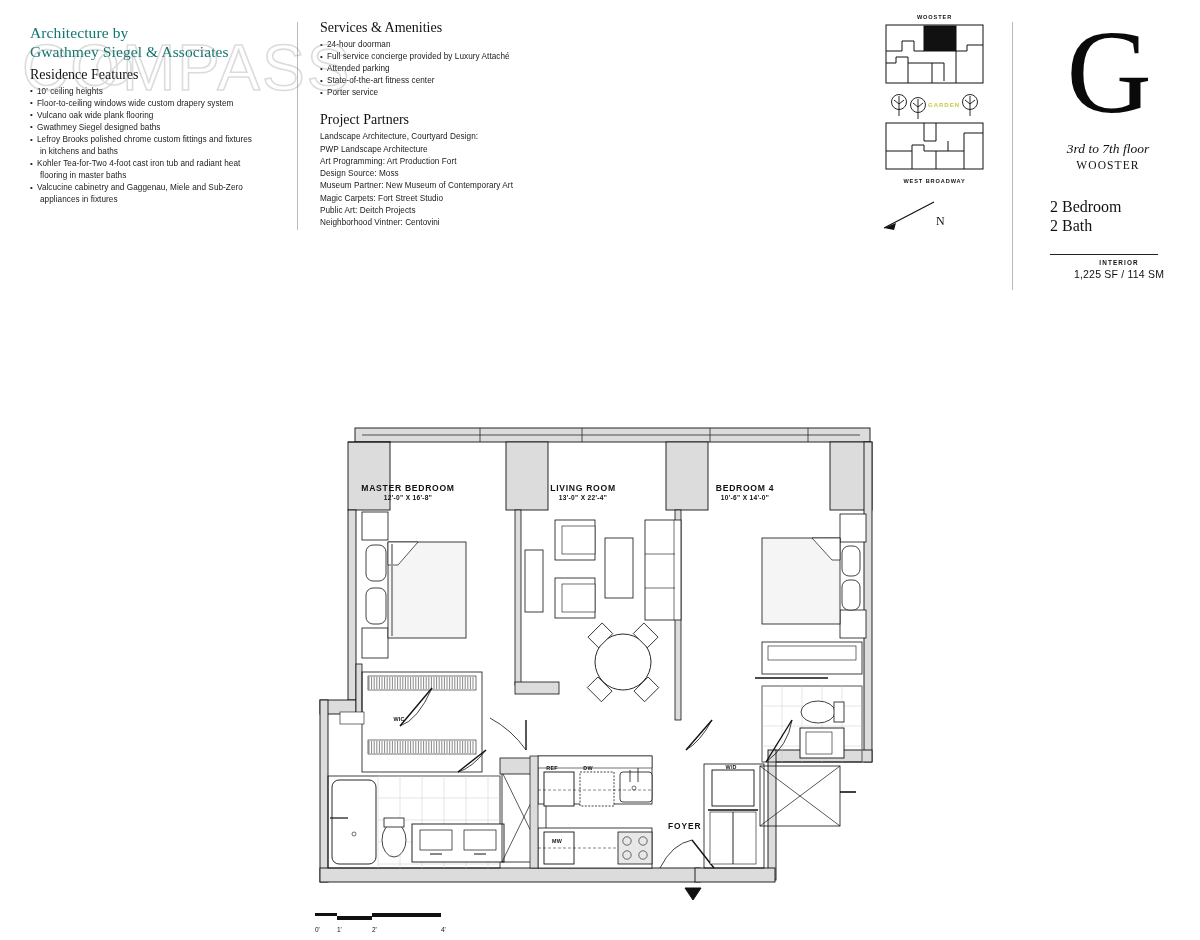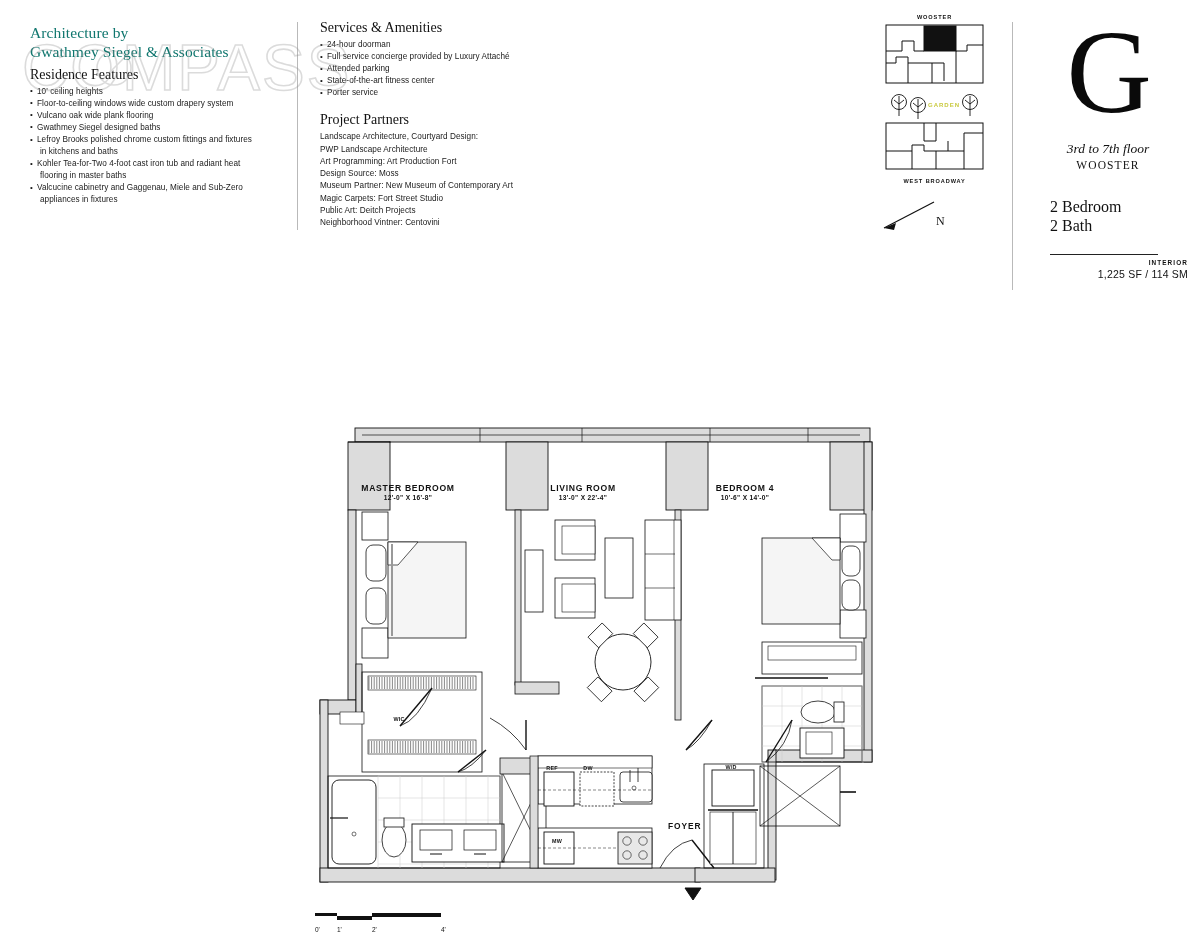--- a/index.html
+++ b/index.html
@@ -57,21 +57,21 @@
   }
   .bldg-name{
     font-family:"Liberation Serif", serif;
     font-size:11.5px;letter-spacing:1.1px;margin:0;color:#111;
   }
   .unit-type{
     font-family:"Liberation Serif", serif;
     font-size:16px;line-height:1.2;margin:26px 0 8px 0;
     text-align:left;padding-left:22px;color:#111;
   }
-  .int-wrap{text-align:right;padding-left:22px;margin-top:18px;}
+  .int-wrap{text-align:center;padding-left:22px;margin-top:18px;}
   .int-rule{width:108px;height:1px;background:#222;margin-bottom:4px;}
   .int-label{font-size:6.4px;letter-spacing:1.1px;font-weight:bold;color:#111;margin:0 0 2px 0;}
   .int-val{font-size:10.5px;color:#111;margin:0;letter-spacing:.2px;}
 
   
   .keymaps{position:absolute;left:872px;top:14px;width:125px;}
   .km-title{font-size:5.6px;font-weight:bold;letter-spacing:.9px;text-align:center;color:#111;margin:0 0 3px 0;}
   .km-title.bottom{margin:3px 0 0 0;}
   .garden-row{display:flex;align-items:center;justify-content:center;gap:1px;height:26px;margin:3px 0;}
   .garden-word{font-size:6px;font-weight:bold;letter-spacing:1px;color:#c9c93e;}

